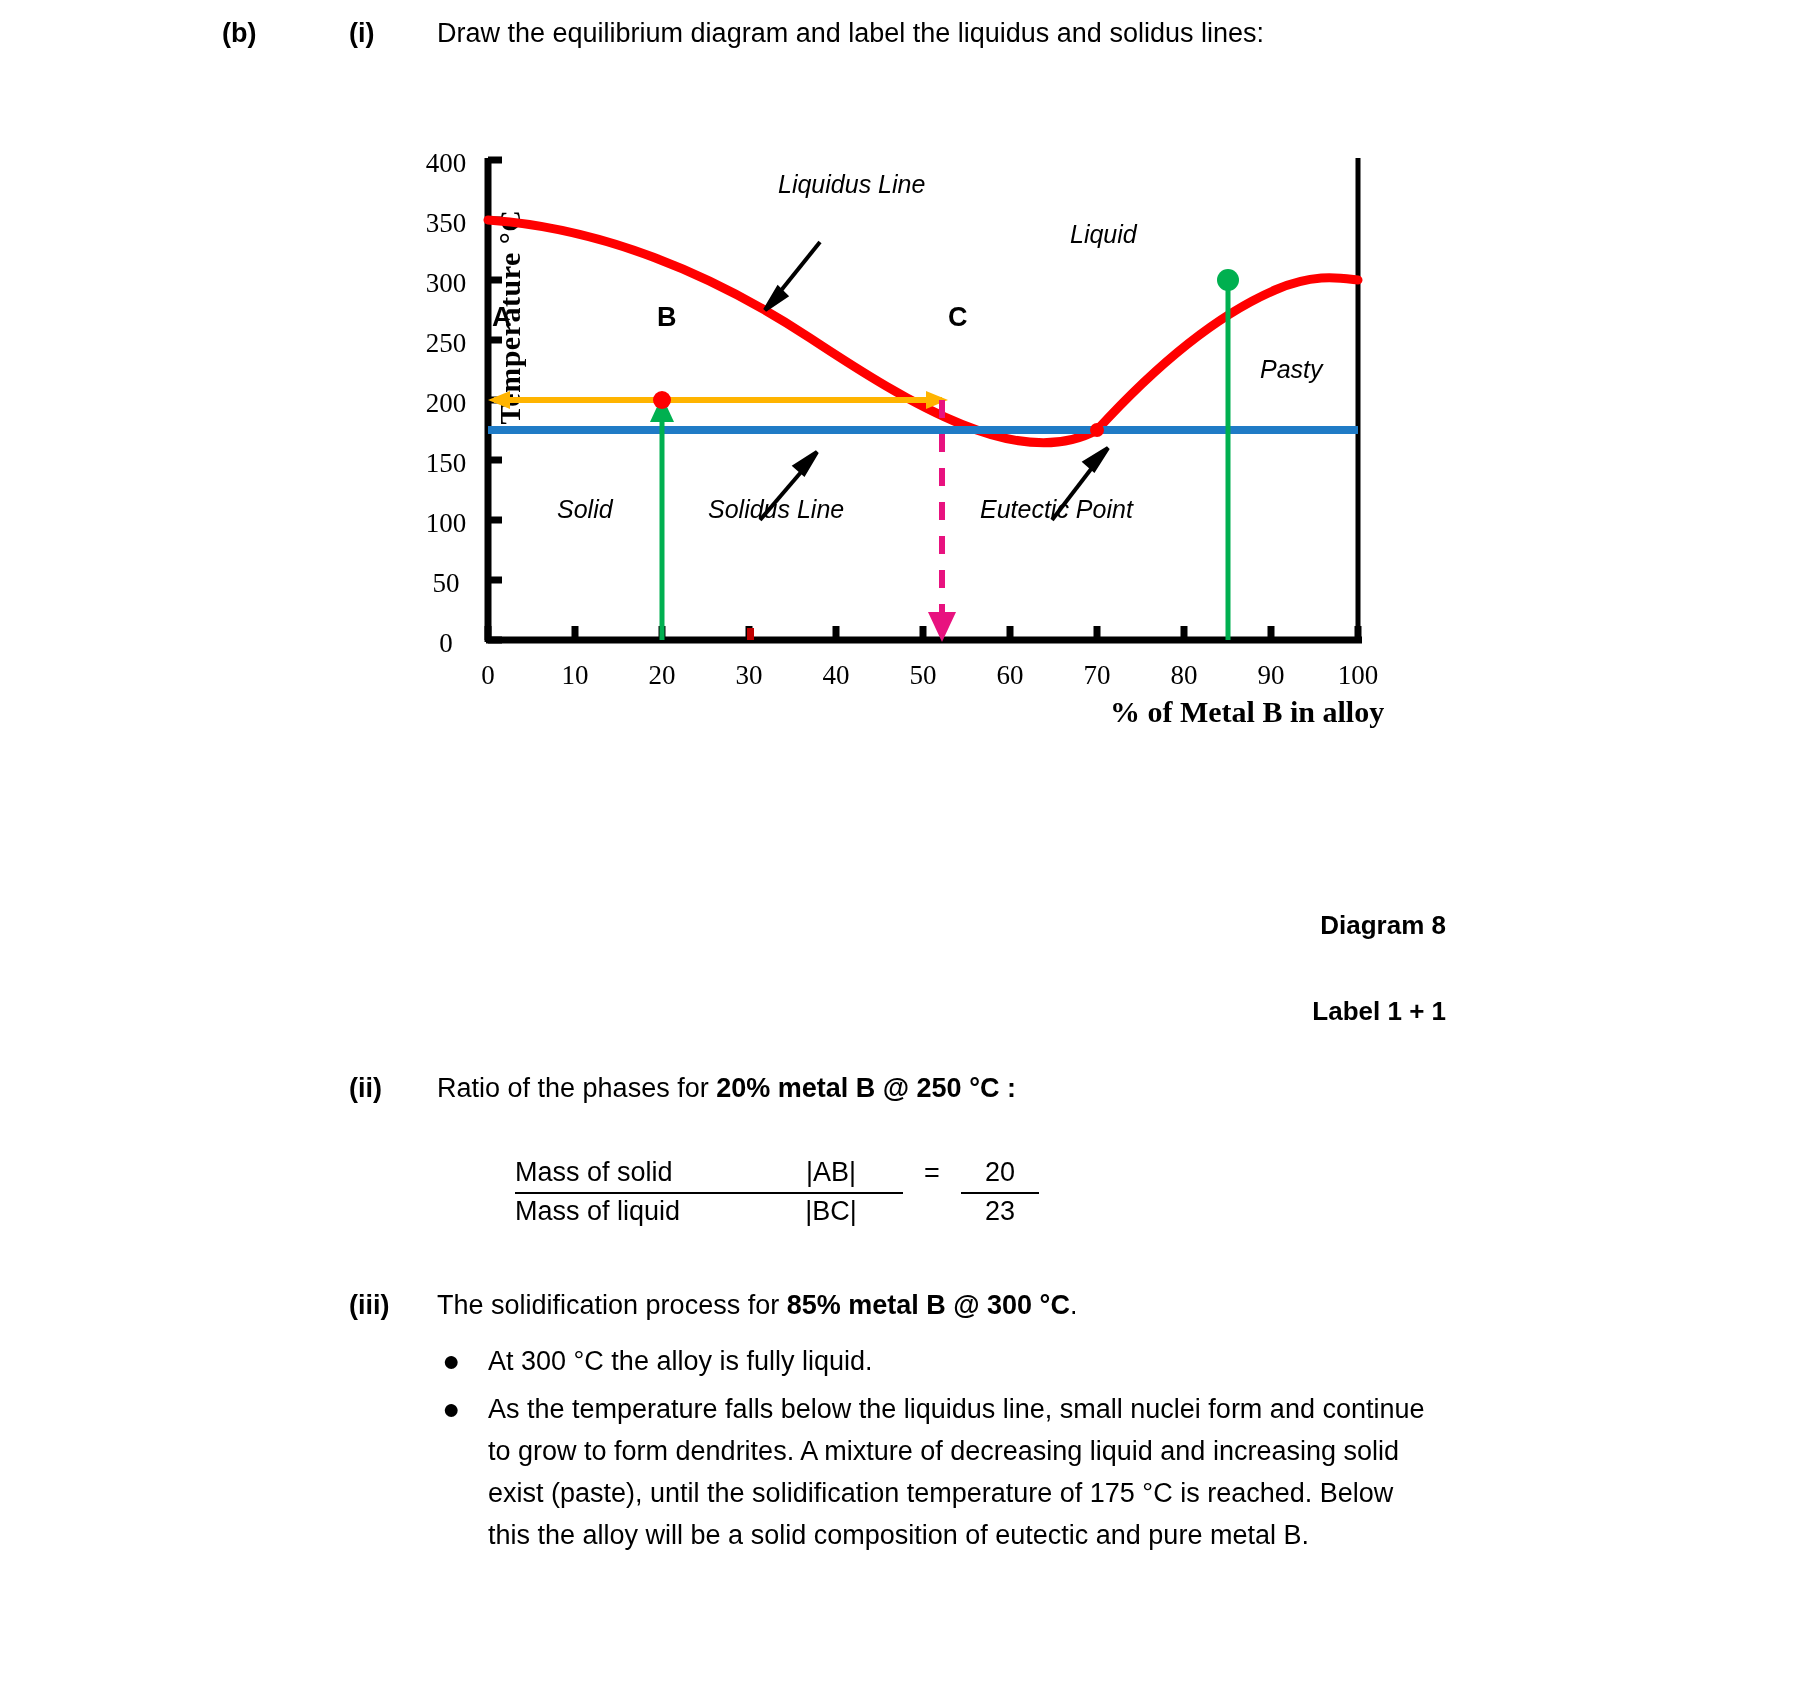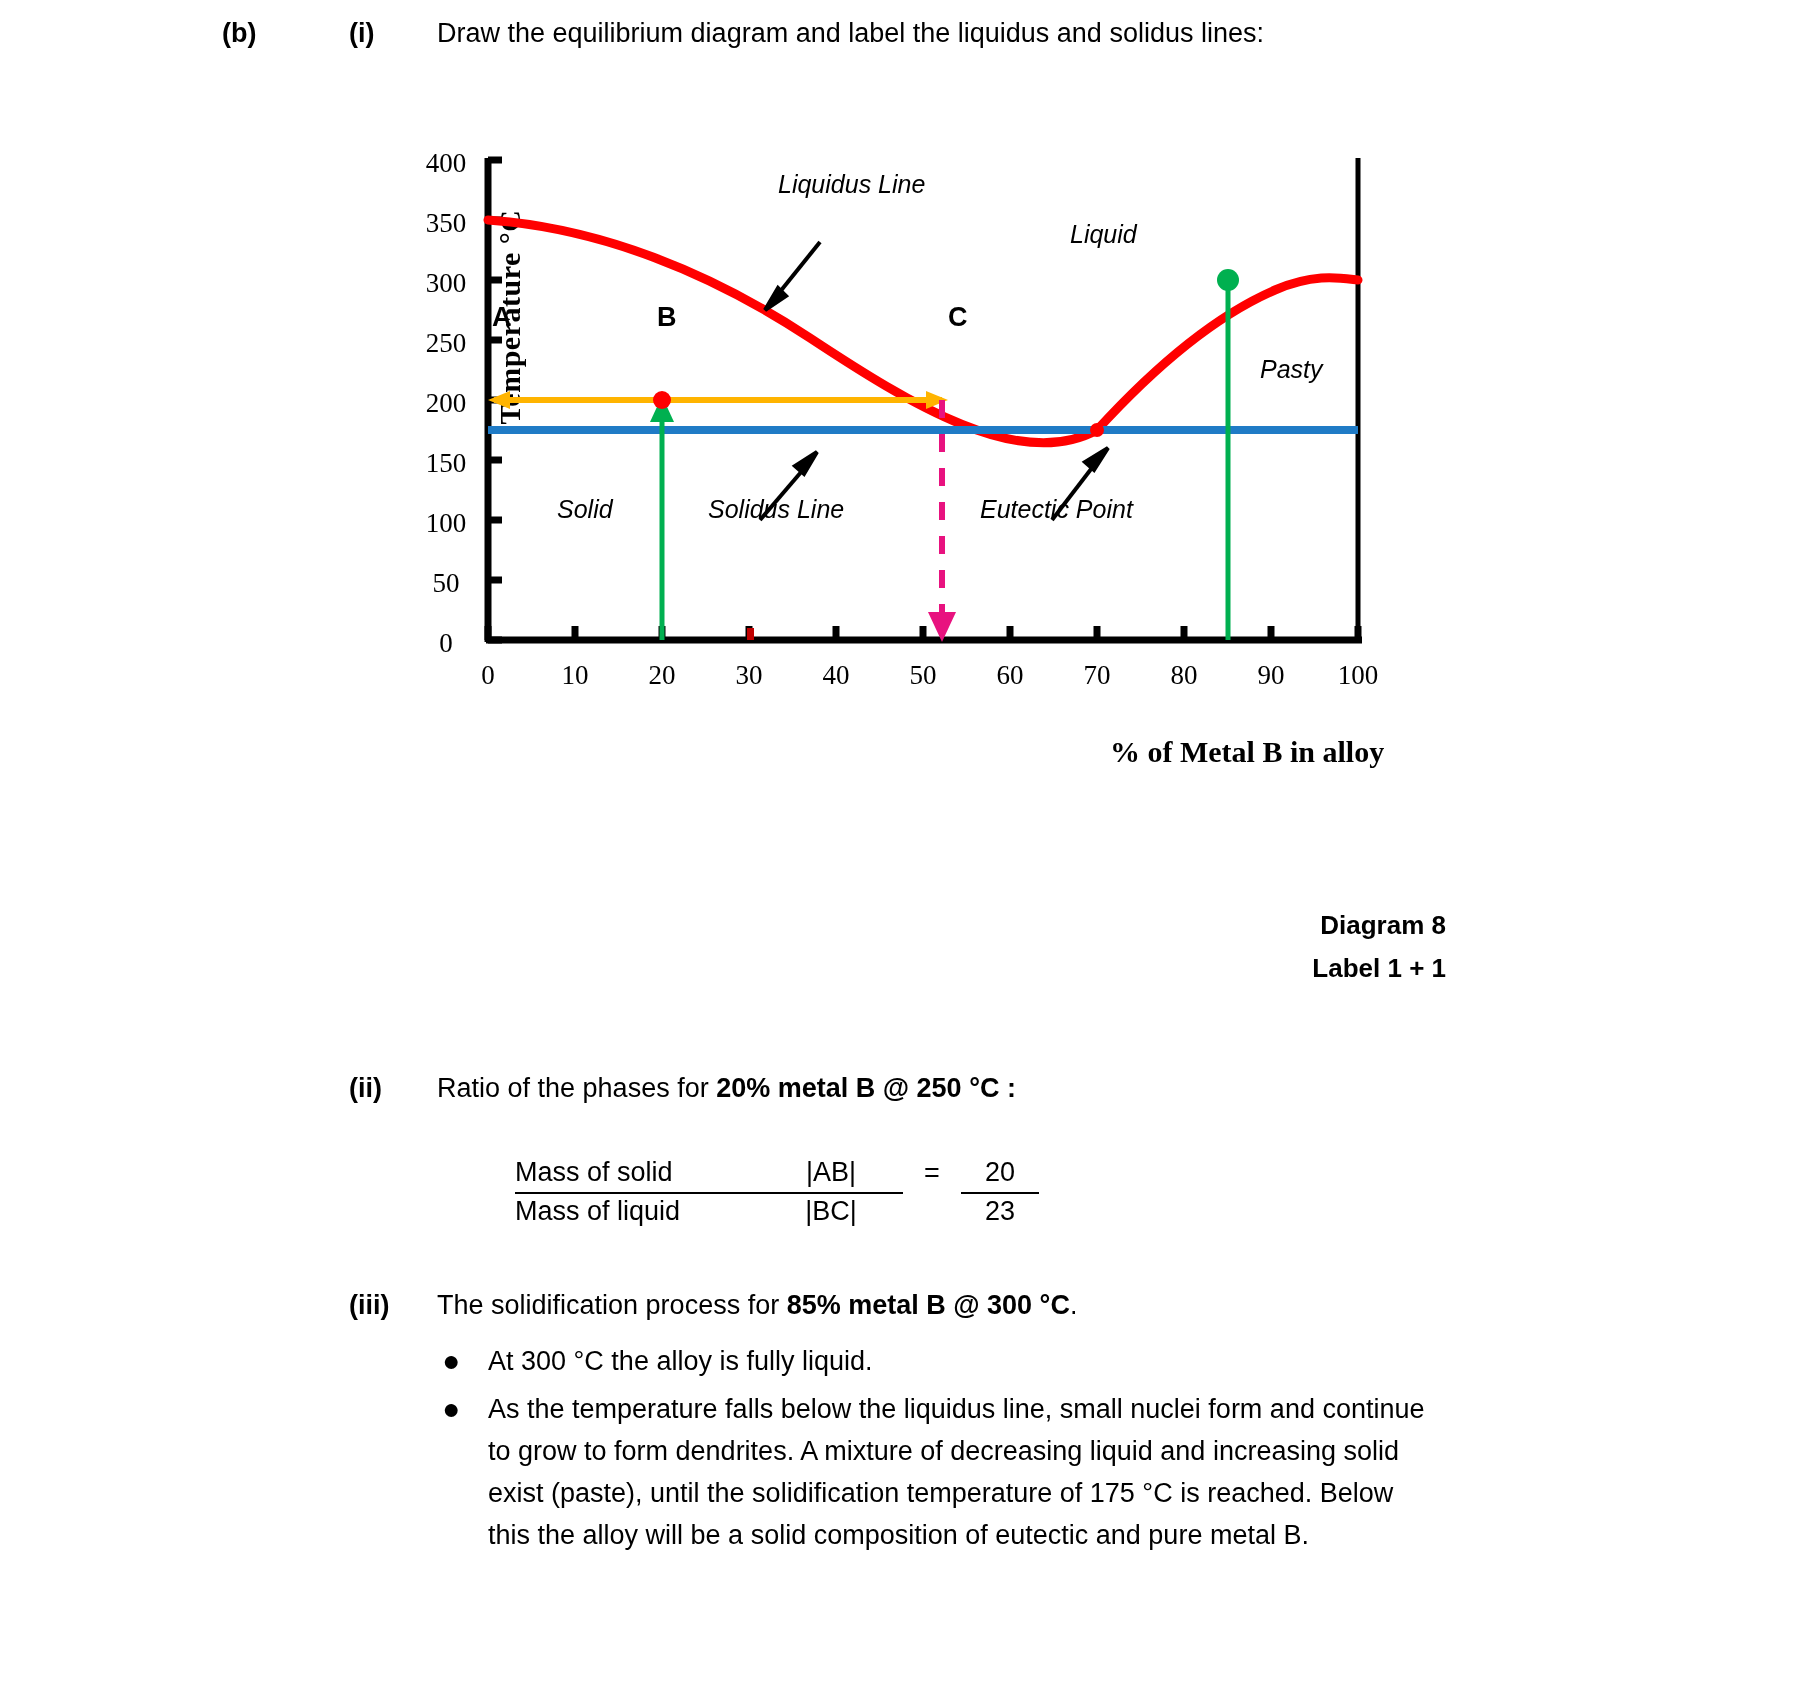--- a/index.html
+++ b/index.html
@@ -64,21 +64,20 @@
     letter-spacing: .5px;
   }
   .x-axis-title {
     position: absolute;
     left: 690px;
     top: 545px;
     font-family: "Liberation Serif", serif;
     font-weight: bold;
     font-size: 30px;
     white-space: nowrap;
-    margin-top: 40px;
   }
   .tick-label-y {
     position: absolute;
     font-family: "Liberation Serif", serif;
     font-size: 27px;
     text-align: center;
     width: 62px;
   }
   .tick-label-x {
     position: absolute;
@@ -105,21 +104,21 @@
   .caption {
     position: absolute;
     right: 372px;
     font-weight: bold;
     font-size: 26px;
     text-align: left;
     white-space: nowrap;
     margin-left: 42px;
   }
   .caption.c1 { top: 910px; }
-  .caption.c2 { top: 953px; }
+  .caption.c2 { top: 996px; }
 
   
   .sec-num {
     position: absolute;
     font-size: 27px;
     font-weight: bold;
   }
   .sec-text {
     position: absolute;
     font-size: 27px;

